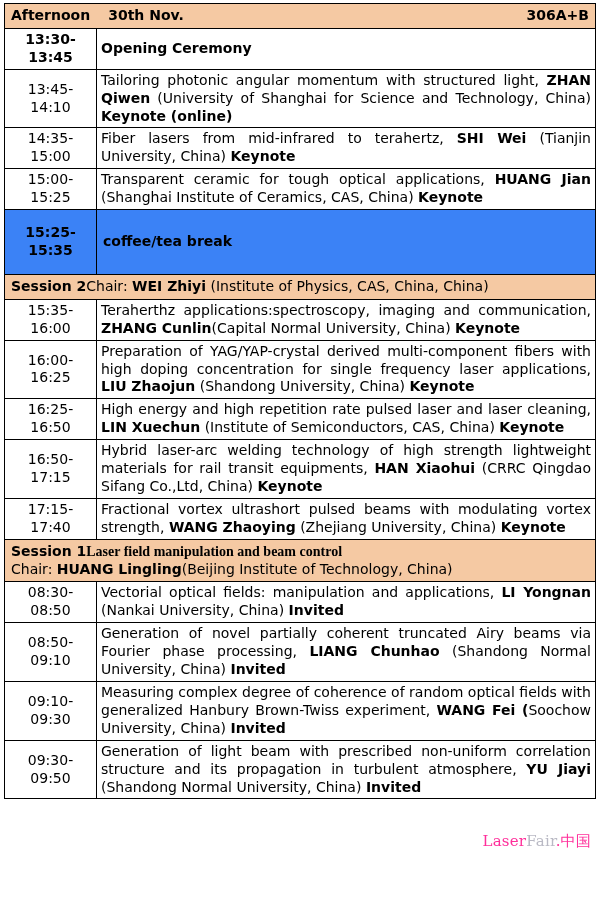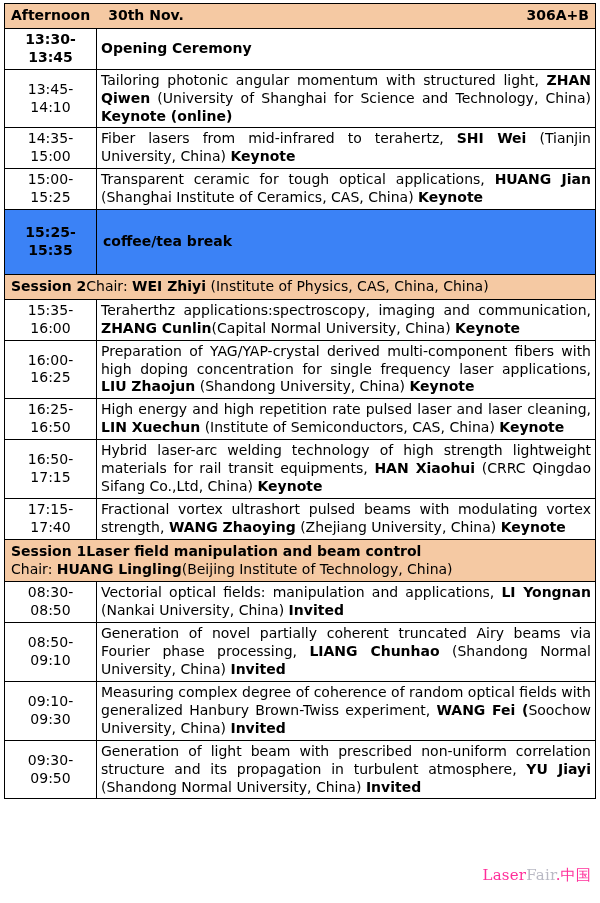--- a/index.html
+++ b/index.html
@@ -56,25 +56,25 @@
     font-weight: bold;
     margin-left: 45px;
   }
   .break-row {
     background: #3b82f6;
     font-weight: bold;
     padding: 14px 6px !important;
   }
   .name { font-weight: bold; }
   .kw { font-weight: bold; }
-  .subtitle-bold { font-weight: bold; }
+  .subtitle-bold { font-weight: bold; font-family: Liberation Serif, serif; }
   .watermark {
     position: absolute;
     right: 9px;
-    top: 866px;
+    top: 832px;
     font-family: "DejaVu Serif", serif;
     font-size: 15px;
     color: #ff2e9a;
     letter-spacing: 0.2px;
     pointer-events: none;
   }
   .watermark .w2 { color: #b9b9c4; }
 </style>
 </head>
 <body>

